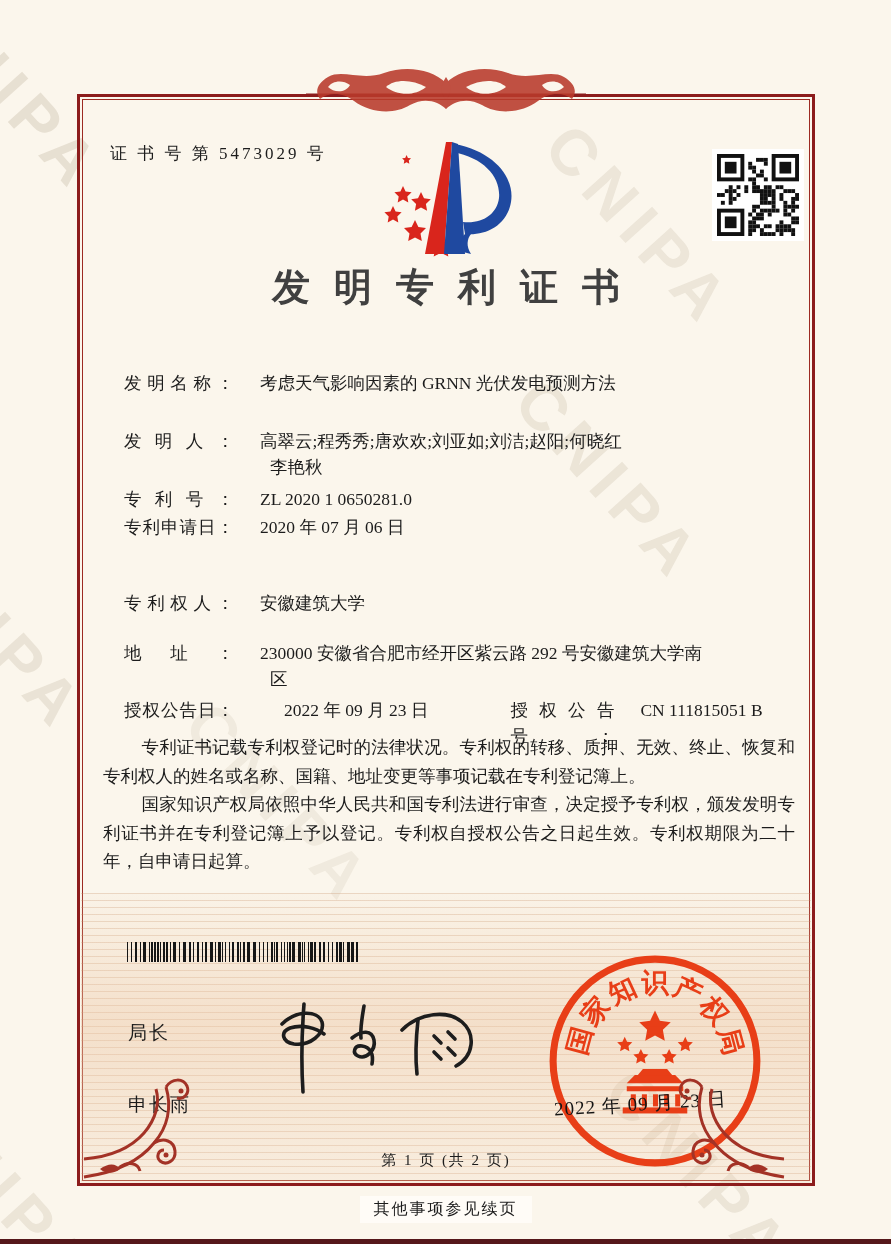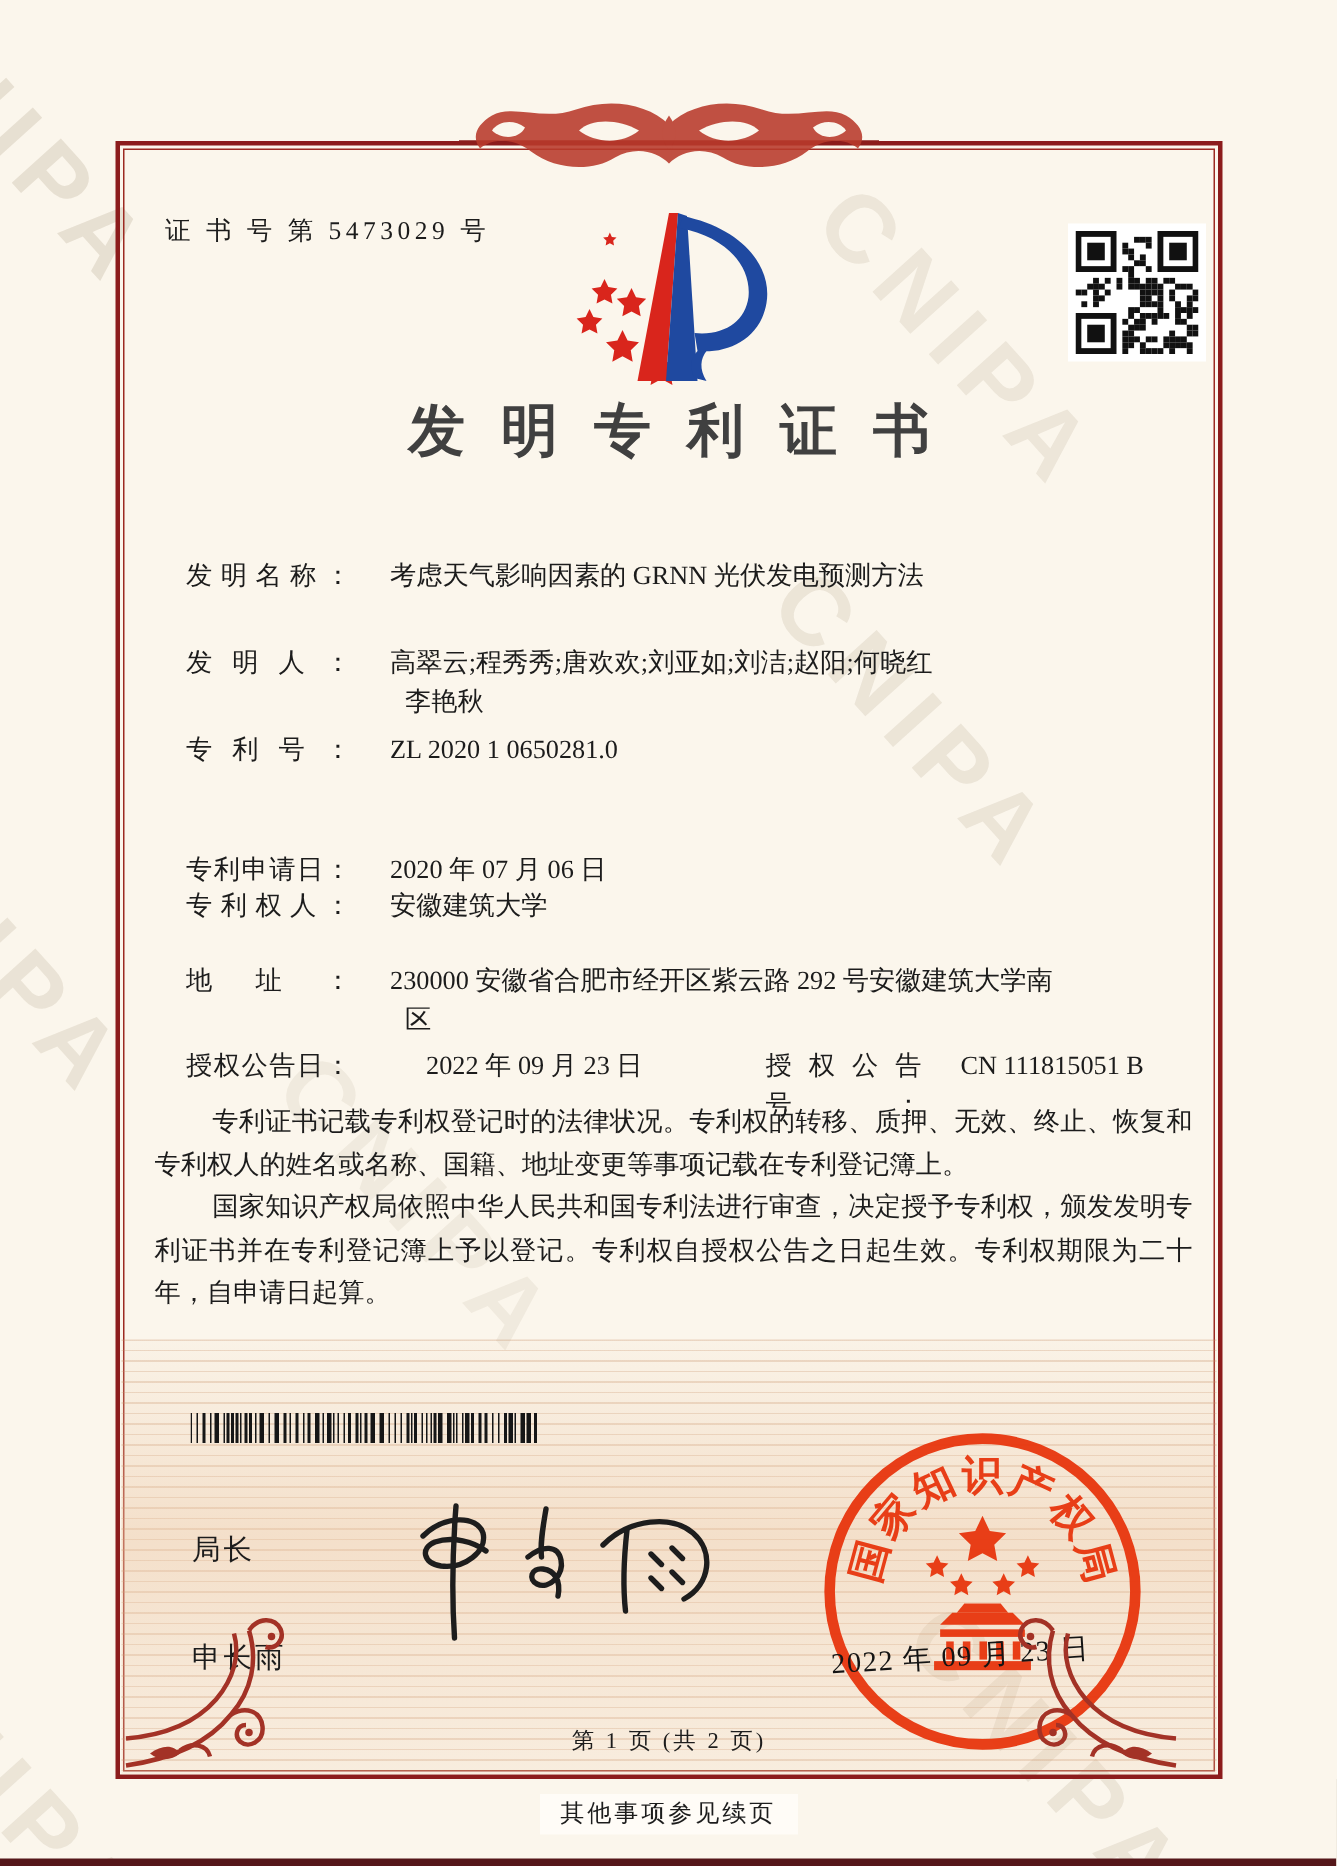--- a/index.html
+++ b/index.html
@@ -36,21 +36,21 @@
     position:absolute; left:77px; top:262px; width:738px; text-align:center;
     font-size:38px; font-weight:bold; letter-spacing:24px; text-indent:24px; color:#404040;
   }
   .frow { position:absolute; left:124px; width:600px; display:flex; font-size:17.5px; line-height:26px; }
   .flabel { width:110px; text-align:justify; text-align-last:justify; flex:0 0 auto; }
   .fval { margin-left:26px; }
   .fval2 { padding-left:10px; }
   .row-name { top:370px;align-items:center; }
   .row-inventors { top:428px; }
   .row-patentno { top:486px; }
-  .row-filing { top:566px;align-items:flex-end; }
+  .row-filing { top:514px;align-items:flex-end; }
   .row-patentee { top:590px; }
   .row-address { top:640px; width:620px; }
   .row-grant { top:697px; width:680px;gap:24px; }
   .grant2 { margin-left:58px; display:flex; }
   .paras { position:absolute; left:103px; top:733px; width:692px; font-size:17.5px; line-height:28.5px; text-align:justify; }
   .paras p { text-indent:2.2em; }
   .barcode { position:absolute; left:127px; top:942px; width:232px; height:20px; }
   .officer-title { position:absolute; left:128px; top:1020px; font-size:19px; letter-spacing:2px;
     font-family:"Liberation Sans","DejaVu Sans",sans-serif; }
   .officer-name  { position:absolute; left:128px; top:1092px; font-size:19px; letter-spacing:2px;

